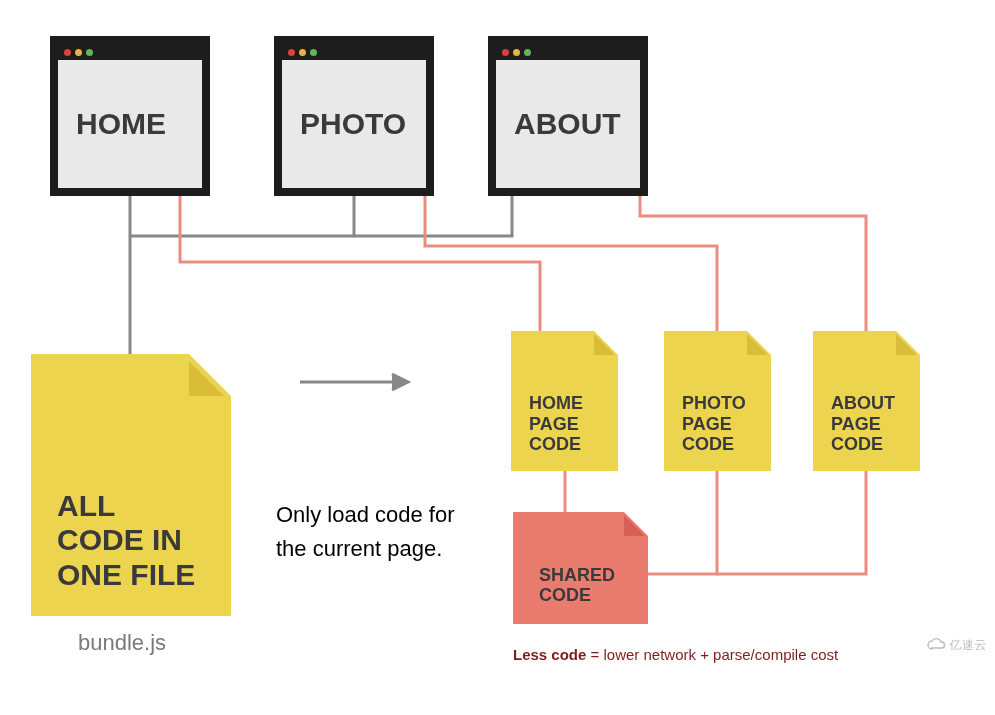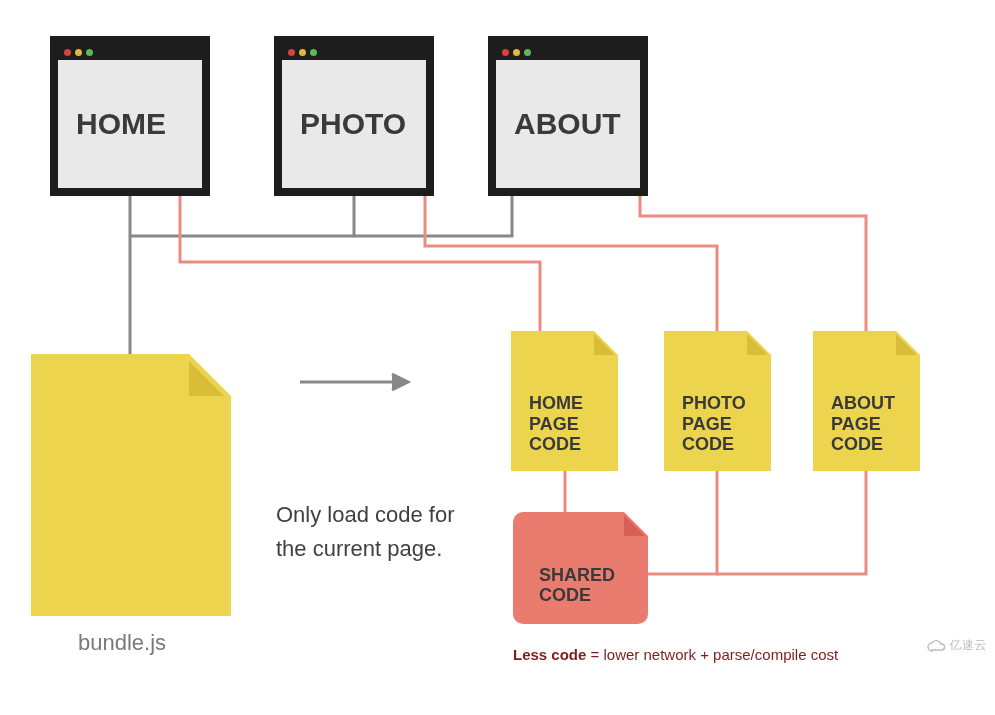--- a/index.html
+++ b/index.html
@@ -102,21 +102,20 @@
     width: 0; height: 0;
     border-style: solid;
     border-width: 21px 0 0 21px;
     border-color: transparent transparent transparent #d9bc37;
   }
   .small-file .label { left: 18px; bottom: 16px; font-size: 18px; }
 
   .shared-file {
     width: 135px; height: 112px;
     background: #e97b6f;
-    border-radius: 10px;
   }
   .shared-file .earcut {
     border-width: 0 24px 24px 0;
     border-color: transparent #fff transparent transparent;
   }
   .shared-file::after {
     content: "";
     position: absolute;
     top: 3px; right: 3px;
     width: 0; height: 0;
@@ -135,41 +134,40 @@
   .heading {
     position: absolute;
     font-weight: 800;
     font-size: 24px;
     color: #3a3a3a;
     z-index: 2;
   }
   .body-text {
     position: absolute;
     font-size: 22px;
-    color: #404040;
+    color: #000000;
     line-height: 1.55;
     z-index: 2;
     max-width: 210px;
   }
   .footnote {
     position: absolute;
     font-size: 15px;
     color: #7f1d1d;
     z-index: 2;
   }
   .footnote .bold { font-weight: 800; }
 
   .watermark {
     position: absolute;
     right: 8px; bottom: 6px;
     font-size: 12px;
     color: #bbb;
     letter-spacing: 0.5px;
     display: flex;
-    align-items: center;
     gap: 4px;
     z-index: 2;
   }
 </style>
 </head>
 <body>
 
 <div class="canvas">
 
   <svg class="connectors">
@@ -224,20 +222,23 @@
     <div class="titlebar">
       <div class="dot red"></div>
       <div class="dot amber"></div>
       <div class="dot green"></div>
     </div>
     <div class="window-body">ABOUT</div>
   </div>
 
   <div class="file big-file" style="left:31px; top:354px;">
     <div class="earcut"></div>
+    <div class="label" style="white-space:pre-line;">ALL
+CODE IN
+ONE FILE</div>
   </div>
   <div class="caption" style="left:78px; top:630px;text-align:right;">bundle.js</div>
 
   <div class="body-text" style="left:276px; top:498px;">Only load code for the current page.</div>
 
   <div class="file small-file" style="left:511px; top:331px;">
     <div class="earcut"></div>
     <div class="label" style="white-space:pre-line;">HOME
 PAGE
 CODE</div>

